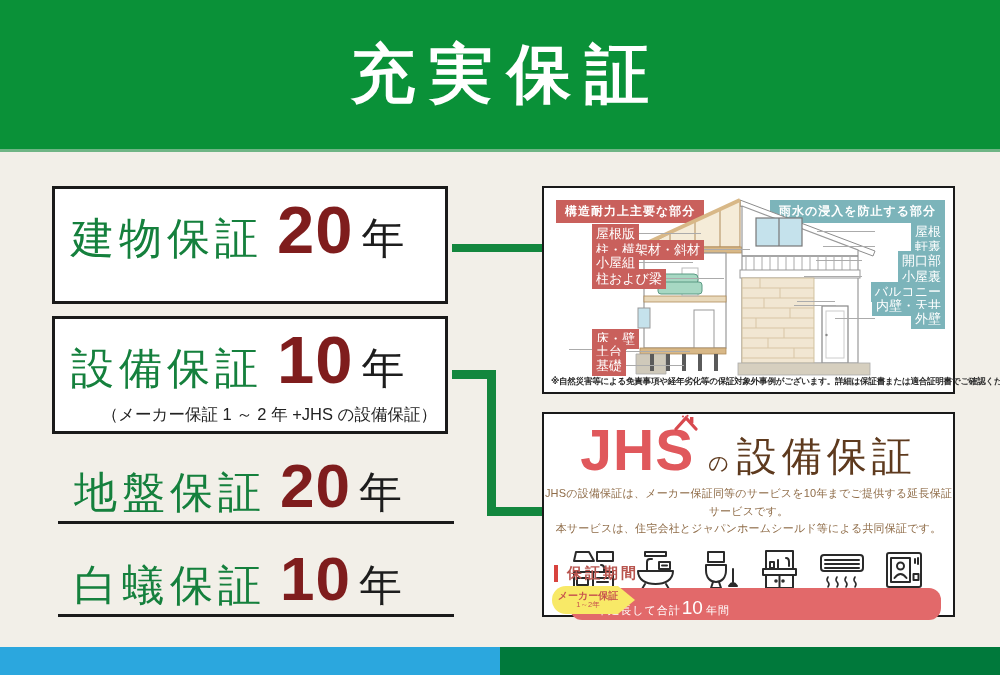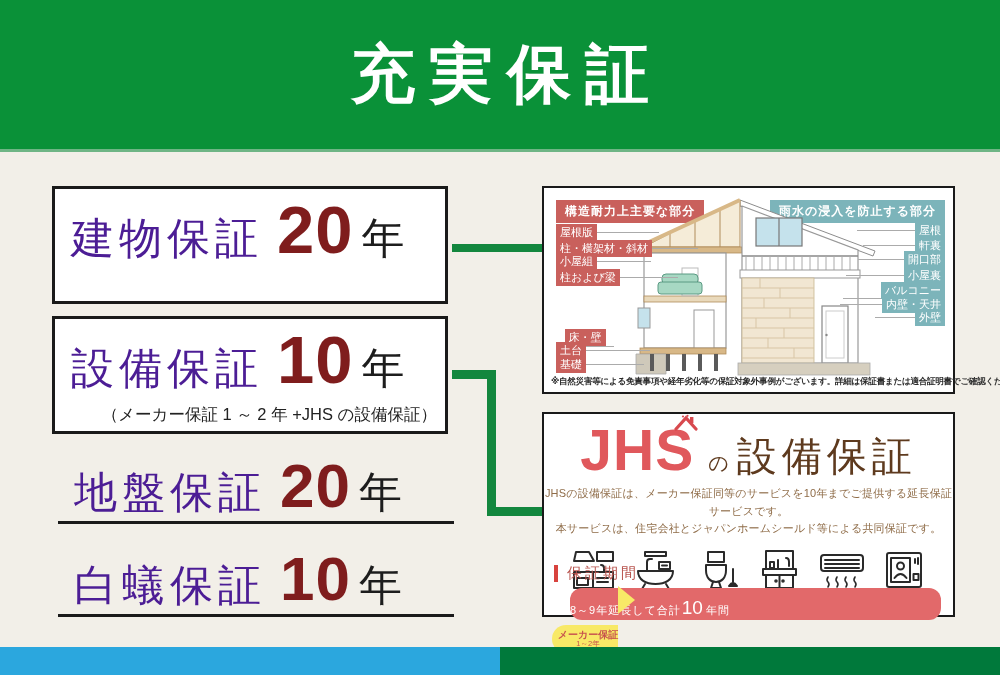--- a/index.html
+++ b/index.html
@@ -8,21 +8,21 @@
 
   
   .banner{position:absolute;left:0;top:0;width:1000px;height:149px;background:#0A9138;border-bottom:3px solid #6FB585;display:flex;align-items:center;justify-content:center;}
   .banner-title{font-family:"DejaVu Serif","Liberation Serif",serif;color:#fff;font-size:64px;font-weight:600;letter-spacing:14px;text-indent:14px;}
 
   
   .wbox{position:absolute;left:52px;width:396px;background:#fff;border:3px solid #1A1A1A;box-sizing:border-box;}
   .wbox1{top:186px;height:118px;}
   .wbox2{top:316px;height:118px;}
   .wmain{display:flex;align-items:baseline;padding:6px 0 0 16px;line-height:1.05;}
-  .wlabel{font-size:43px;color:#4c1d95;letter-spacing:5px;font-weight:400;}
+  .wlabel{font-size:43px;color:#15803d;letter-spacing:5px;font-weight:400;}
   .wyears{font-size:67px;font-weight:700;color:#7f1d1d;margin-left:14px;letter-spacing:1px;}
   .wunit{font-size:43px;color:#1d1d1d;margin-left:8px;}
   .wnote{position:absolute;right:8px;bottom:5px;font-size:16.5px;color:#222;letter-spacing:0px;white-space:nowrap;}
   .wrow{position:absolute;left:58px;width:396px;height:70px;border-bottom:3px solid #1A1A1A;box-sizing:content-box;}
   .wrow .wmain{padding-top:2px;}
   .wrow3{top:451px;}
   .wrow4{top:544px;}
   .wrow .wyears{font-size:62px;}
 
   
@@ -31,48 +31,48 @@
   
   .panel{position:absolute;left:542px;width:413px;background:#fff;border:2px solid #1A1A1A;box-sizing:border-box;}
   .panel-house{top:186px;height:208px;}
   .panel-jhs{top:412px;height:205px;}
 
   
   .hdr-chip{position:absolute;top:12px;color:#fff;font-size:12px;font-weight:700;padding:3px 9px;letter-spacing:1px;white-space:nowrap;}
   .hdr-left{left:12px;background:#C9605C;}
   .hdr-right{right:8px;background:#7CB4BA;}
   .label-row{position:absolute;display:flex;align-items:center;}
-  .chip{color:#fff;font-size:11px;padding:2px 4px;white-space:nowrap;line-height:1.2;}
+  .chip{color:#fff;font-size:13px;padding:2px 4px;white-space:nowrap;line-height:1.2;margin-left:36px;}
   .chip-red{background:#C9605C;}
   .chip-teal{background:#7CB4BA;}
   .leader{height:1px;background:#ABABAB;}
   .row-left{left:12px;}
   .row-right{right:8px;flex-direction:row;}
   .house-note{position:absolute;left:7px;right:4px;bottom:4px;font-size:8.6px;color:#2b2b2b;font-weight:600;letter-spacing:-0.3px;white-space:nowrap;}
   .house-art{position:absolute;left:86px;top:10px;}
 
   
   .jhs-inner{text-align:center;}
   .logo-row{display:flex;align-items:baseline;justify-content:center;margin-top:8px;height:56px;}
   .jhs-word{position:relative;font-size:57px;font-weight:800;color:#E0585C;letter-spacing:1px;line-height:1;}
   .jhs-house{position:absolute;top:-8px;right:-4px;}
   .jhs-no{font-size:20px;color:#5E3A1E;margin:0 8px 0 14px;}
   .jhs-title{font-size:40px;color:#5E3A1E;letter-spacing:5px;font-weight:500;line-height:1;}
   .jhs-desc{margin-top:7px;font-size:11px;color:#8F6C48;line-height:1.6;letter-spacing:0.2px;}
   .icons-row{display:flex;justify-content:center;align-items:flex-end;gap:17px;margin-top:7px;height:46px;}
-  .period-head{position:absolute;left:10px;top:150px;display:flex;align-items:center;}
+  .period-head{position:absolute;left:10px;top:150px;display:flex;align-items:center;font-weight:bold;}
   .period-bar{width:4px;height:17px;background:#D8433E;margin-right:9px;}
   .period-text{font-size:15px;color:#B8544E;letter-spacing:3px;}
   .timeline{position:absolute;left:8px;right:12px;top:172px;height:28px;}
   .tl-pill{position:absolute;left:18px;right:0;top:2px;height:24px;background:#E2696A;border-radius:12px;display:flex;align-items:baseline;color:#fff;padding-top:8px;}
   .tl-pill-inner{display:flex;align-items:baseline;line-height:24px;}
   .tl-pre,.tl-suf{font-size:11px;letter-spacing:1px;}
   .tl-big{font-size:19px;margin:0 3px 0 1px;font-weight:500;}
   .tl-chevron{position:absolute;left:0;top:0;height:28px;display:flex;}
-  .tl-chev-body{width:60px;height:28px;background:#F8E967;border-radius:14px 0 0 14px;display:flex;flex-direction:column;align-items:center;justify-content:center;padding-left:6px;margin-top:39px;}
+  .tl-chev-body{width:60px;height:28px;background:#F8E967;border-radius:14px 0 0 14px;display:flex;flex-direction:column;align-items:center;justify-content:center;padding-left:6px;}
   .tl-chev-tip{width:0;height:0;border-top:14px solid transparent;border-bottom:14px solid transparent;border-left:17px solid #F8E967;}
   .tl-maker{font-size:10px;font-weight:700;color:#C7544E;white-space:nowrap;line-height:1.1;}
   .tl-maker-sub{font-size:7.5px;color:#C7544E;line-height:1.1;}
 
   
   .foot-blue{position:absolute;left:0;top:647px;width:500px;height:28px;background:#2BA7DE;}
   .foot-green{position:absolute;left:500px;top:647px;width:500px;height:28px;background:#00793B;}
 
   svg{display:block;}
 </style>

